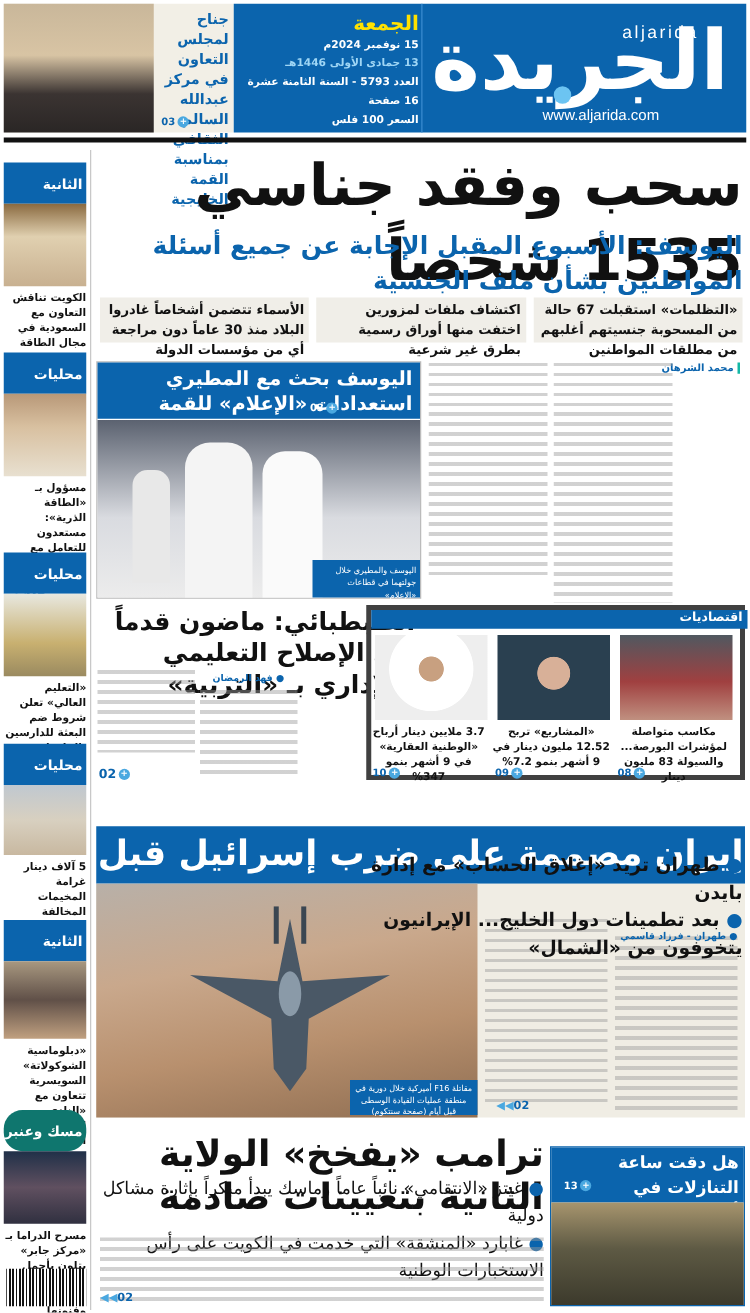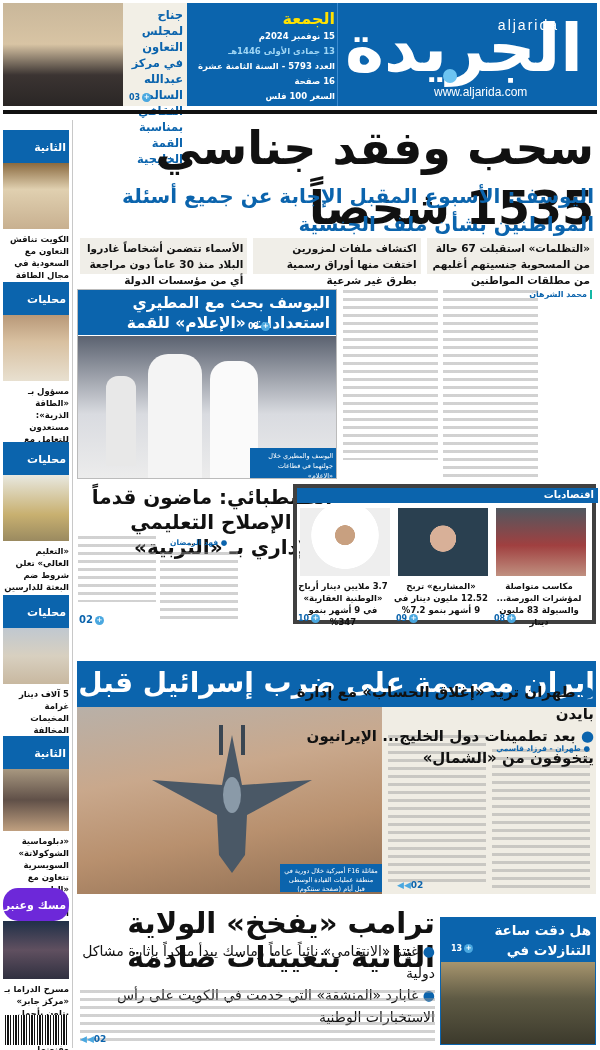--- a/index.html
+++ b/index.html
@@ -136,21 +136,21 @@
     <div class="sb-text">5 آلاف دينار غرامة المخيمات المخالفة</div>
     <div class="sb-ref"><span class="arr">◀◀</span><span>05</span></div>
   </div>
   <div style="position:absolute;left:0;top:616px;">
     <div class="sb-head blue">الثانية</div>
     <div class="sb-photo" style="height:62px;background:linear-gradient(180deg,#a89880,#605048 50%,#c0a080);"></div>
     <div class="sb-text">«دبلوماسية الشوكولاتة» السويسرية تتعاون مع «النادي الدبلوماسي الدولي»</div>
     <div class="sb-ref"><span class="arr">◀◀</span></div>
   </div>
   <div style="position:absolute;left:0;top:768px;">
-    <div class="sb-head" style="background:#6d28d9;border-radius:15px;">مسك وعنبر</div>
+    <div class="sb-head" style="background:#0f766e;border-radius:15px;">مسك وعنبر</div>
     <div class="sb-photo" style="height:58px;background:linear-gradient(180deg,#203048,#605060 50%,#303040);"></div>
     <div class="sb-text">مسرح الدراما بـ «مركز جابر» يتلون بأجمل ألحان طاجيكستان وفنونها</div>
 
   </div>
 </div>
 <div class="abs barcode"></div>
 
 <div class="abs hl-main">سحب وفقد جناسي 1535 شخصاً</div>
 <div class="abs hl-sub">اليوسف: الأسبوع المقبل الإجابة عن جميع أسئلة المواطنين بشأن ملف الجنسية</div>
 <div class="abs bullets3">

